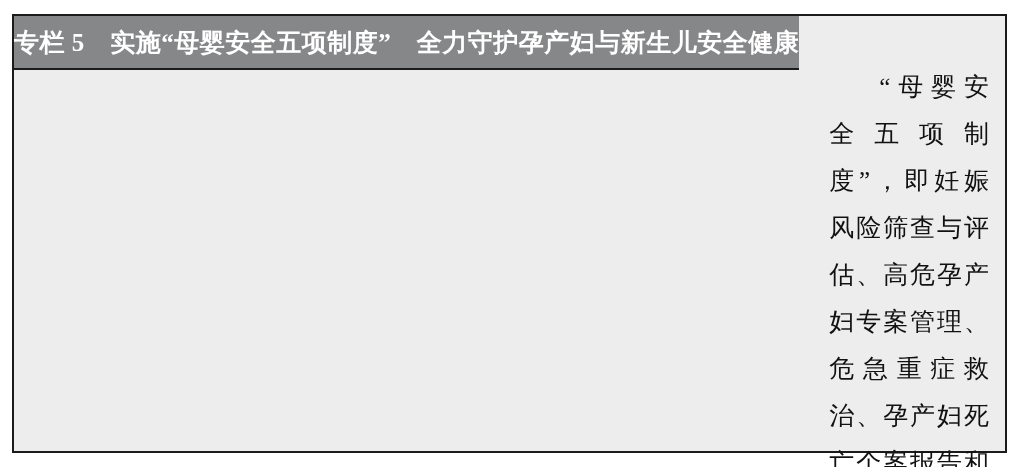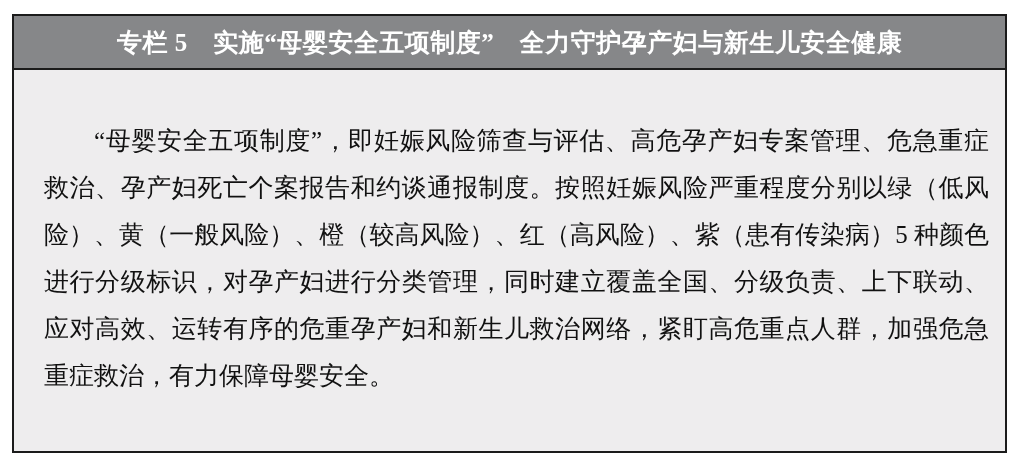--- a/index.html
+++ b/index.html
@@ -15,21 +15,21 @@
   .box {
     position: absolute;
     left: 12px;
     top: 14px;
     width: 995px;
     height: 439px;
     box-sizing: border-box;
     border: 2px solid #1b1b1b;
     background: #eeedee;
     display: flex;
-    flex-direction: column;
+    flex-direction: row;
   }
   .box-header {
     flex: 0 0 auto;
     height: 52px;
     background: #868789;
     border-bottom: 2px solid #1b1b1b;
     display: flex;
     align-items: center;
     justify-content: center;
   }

